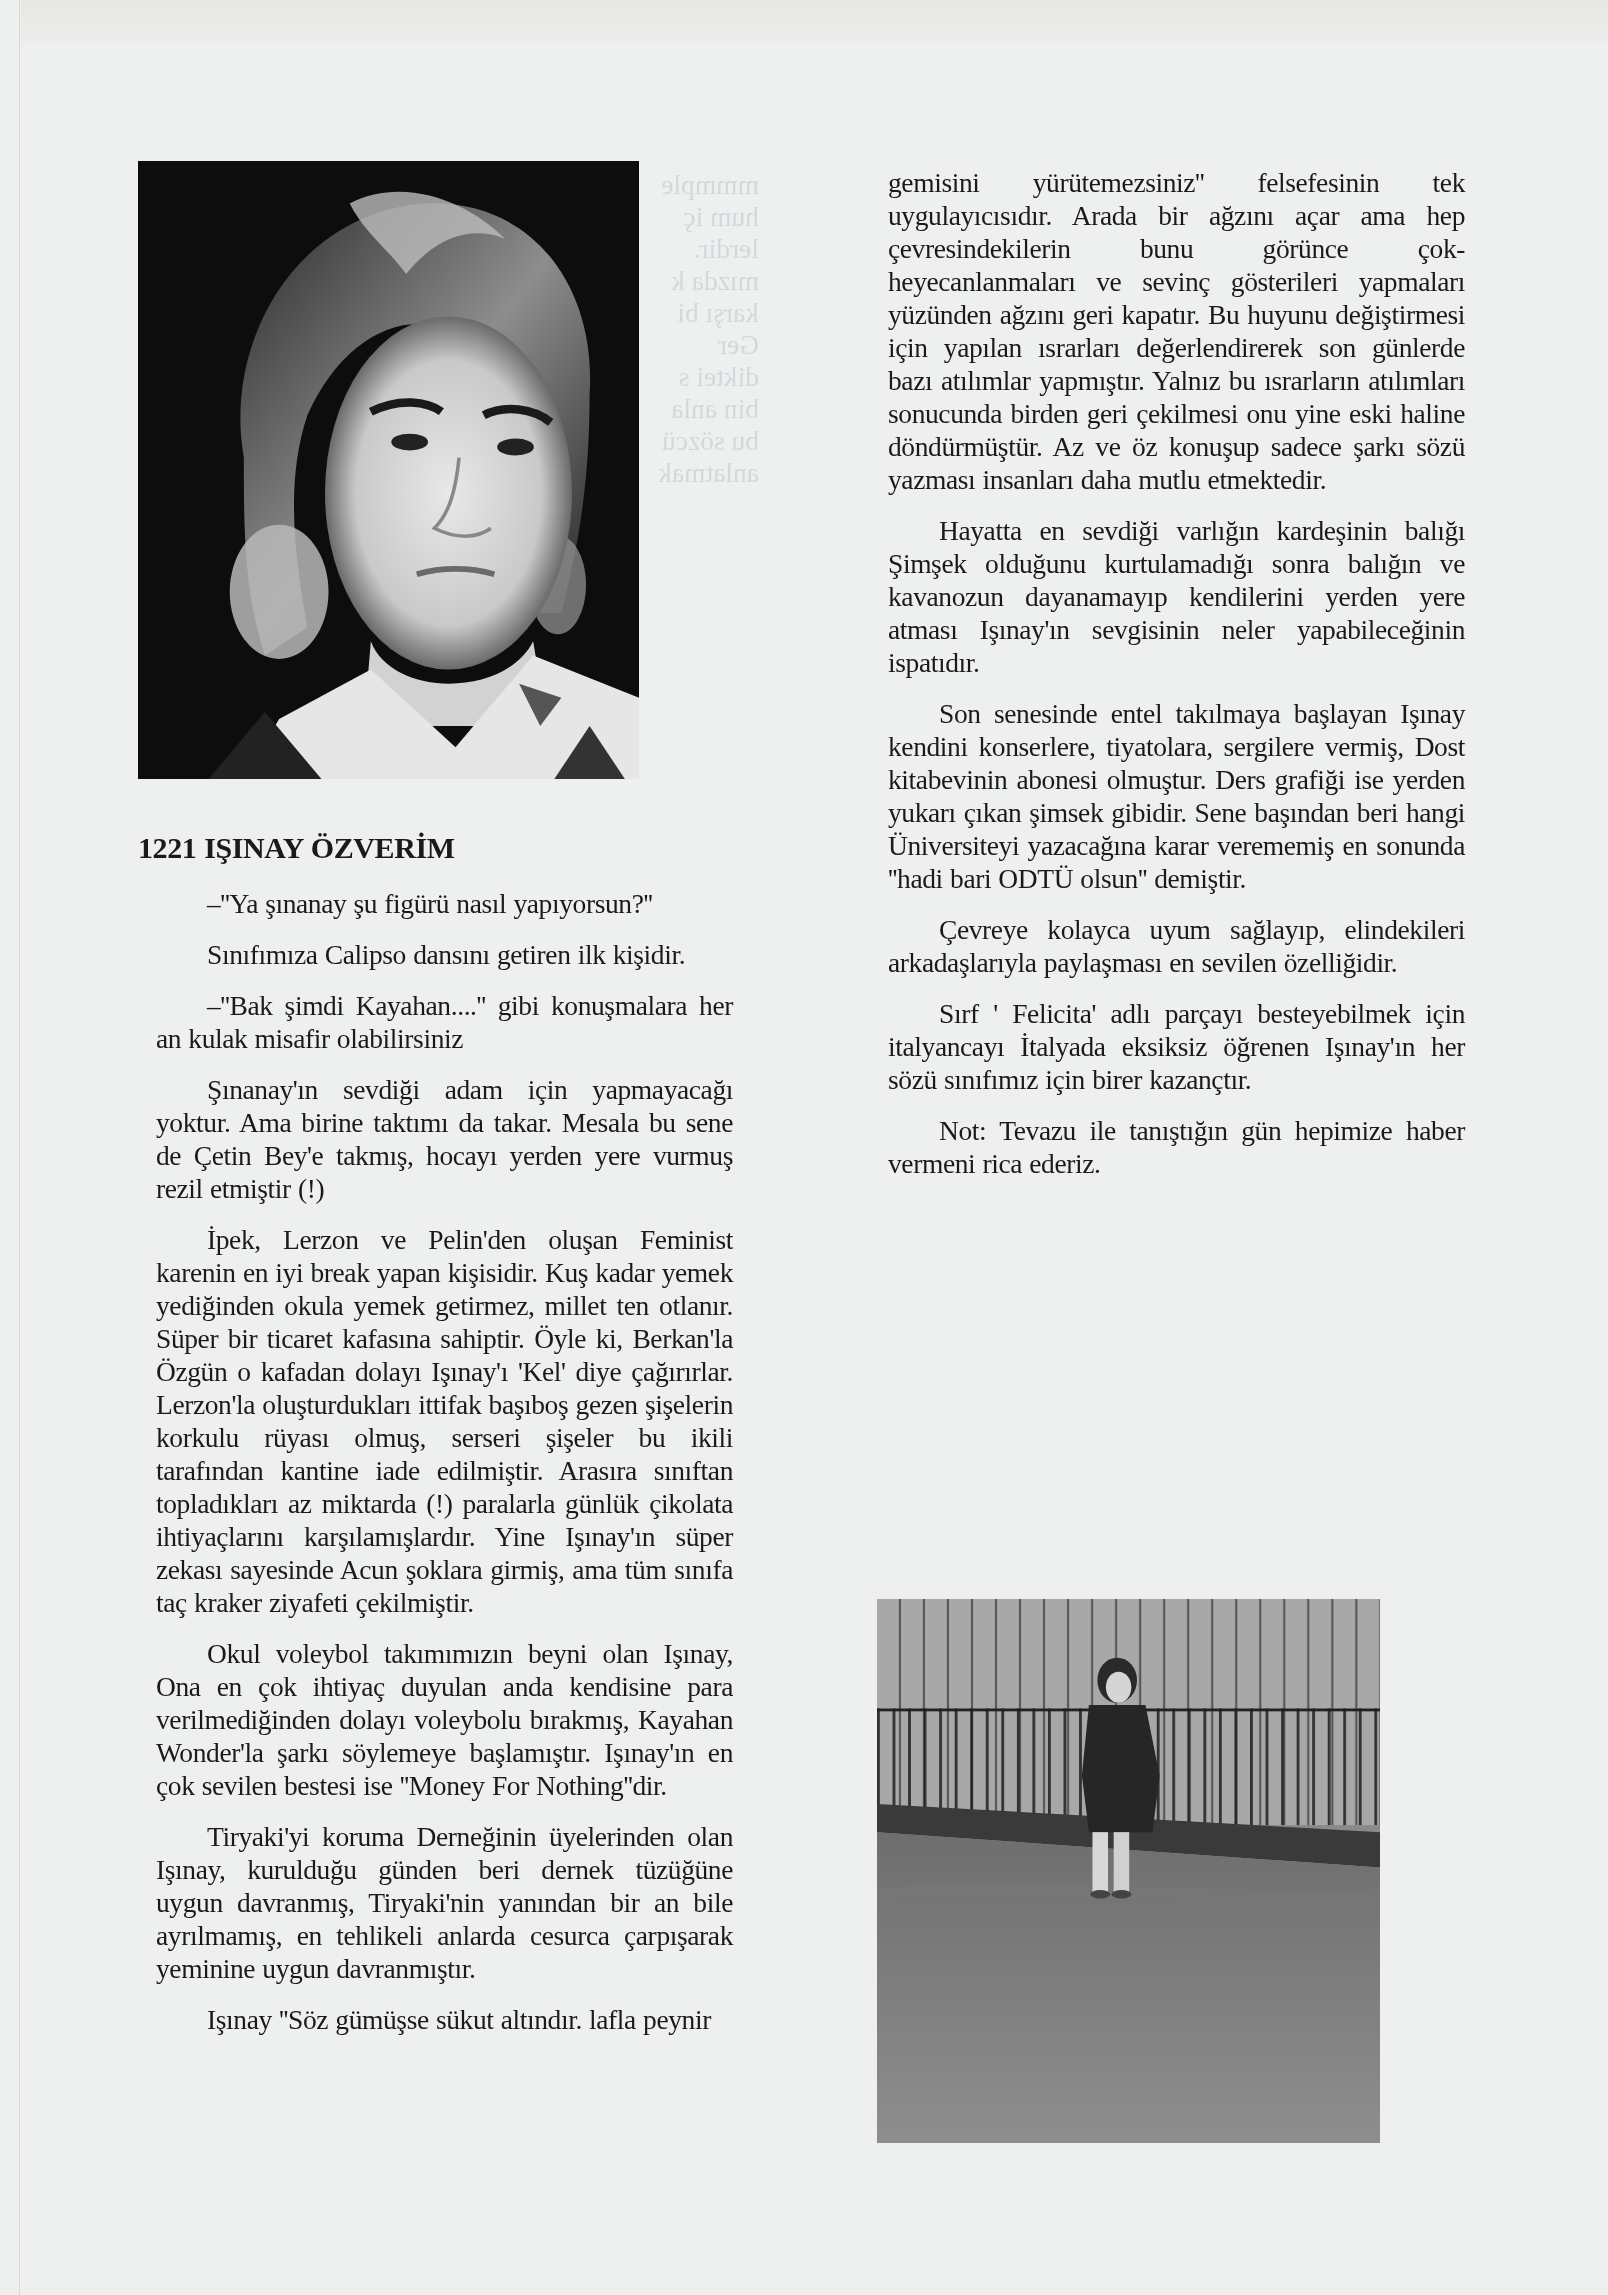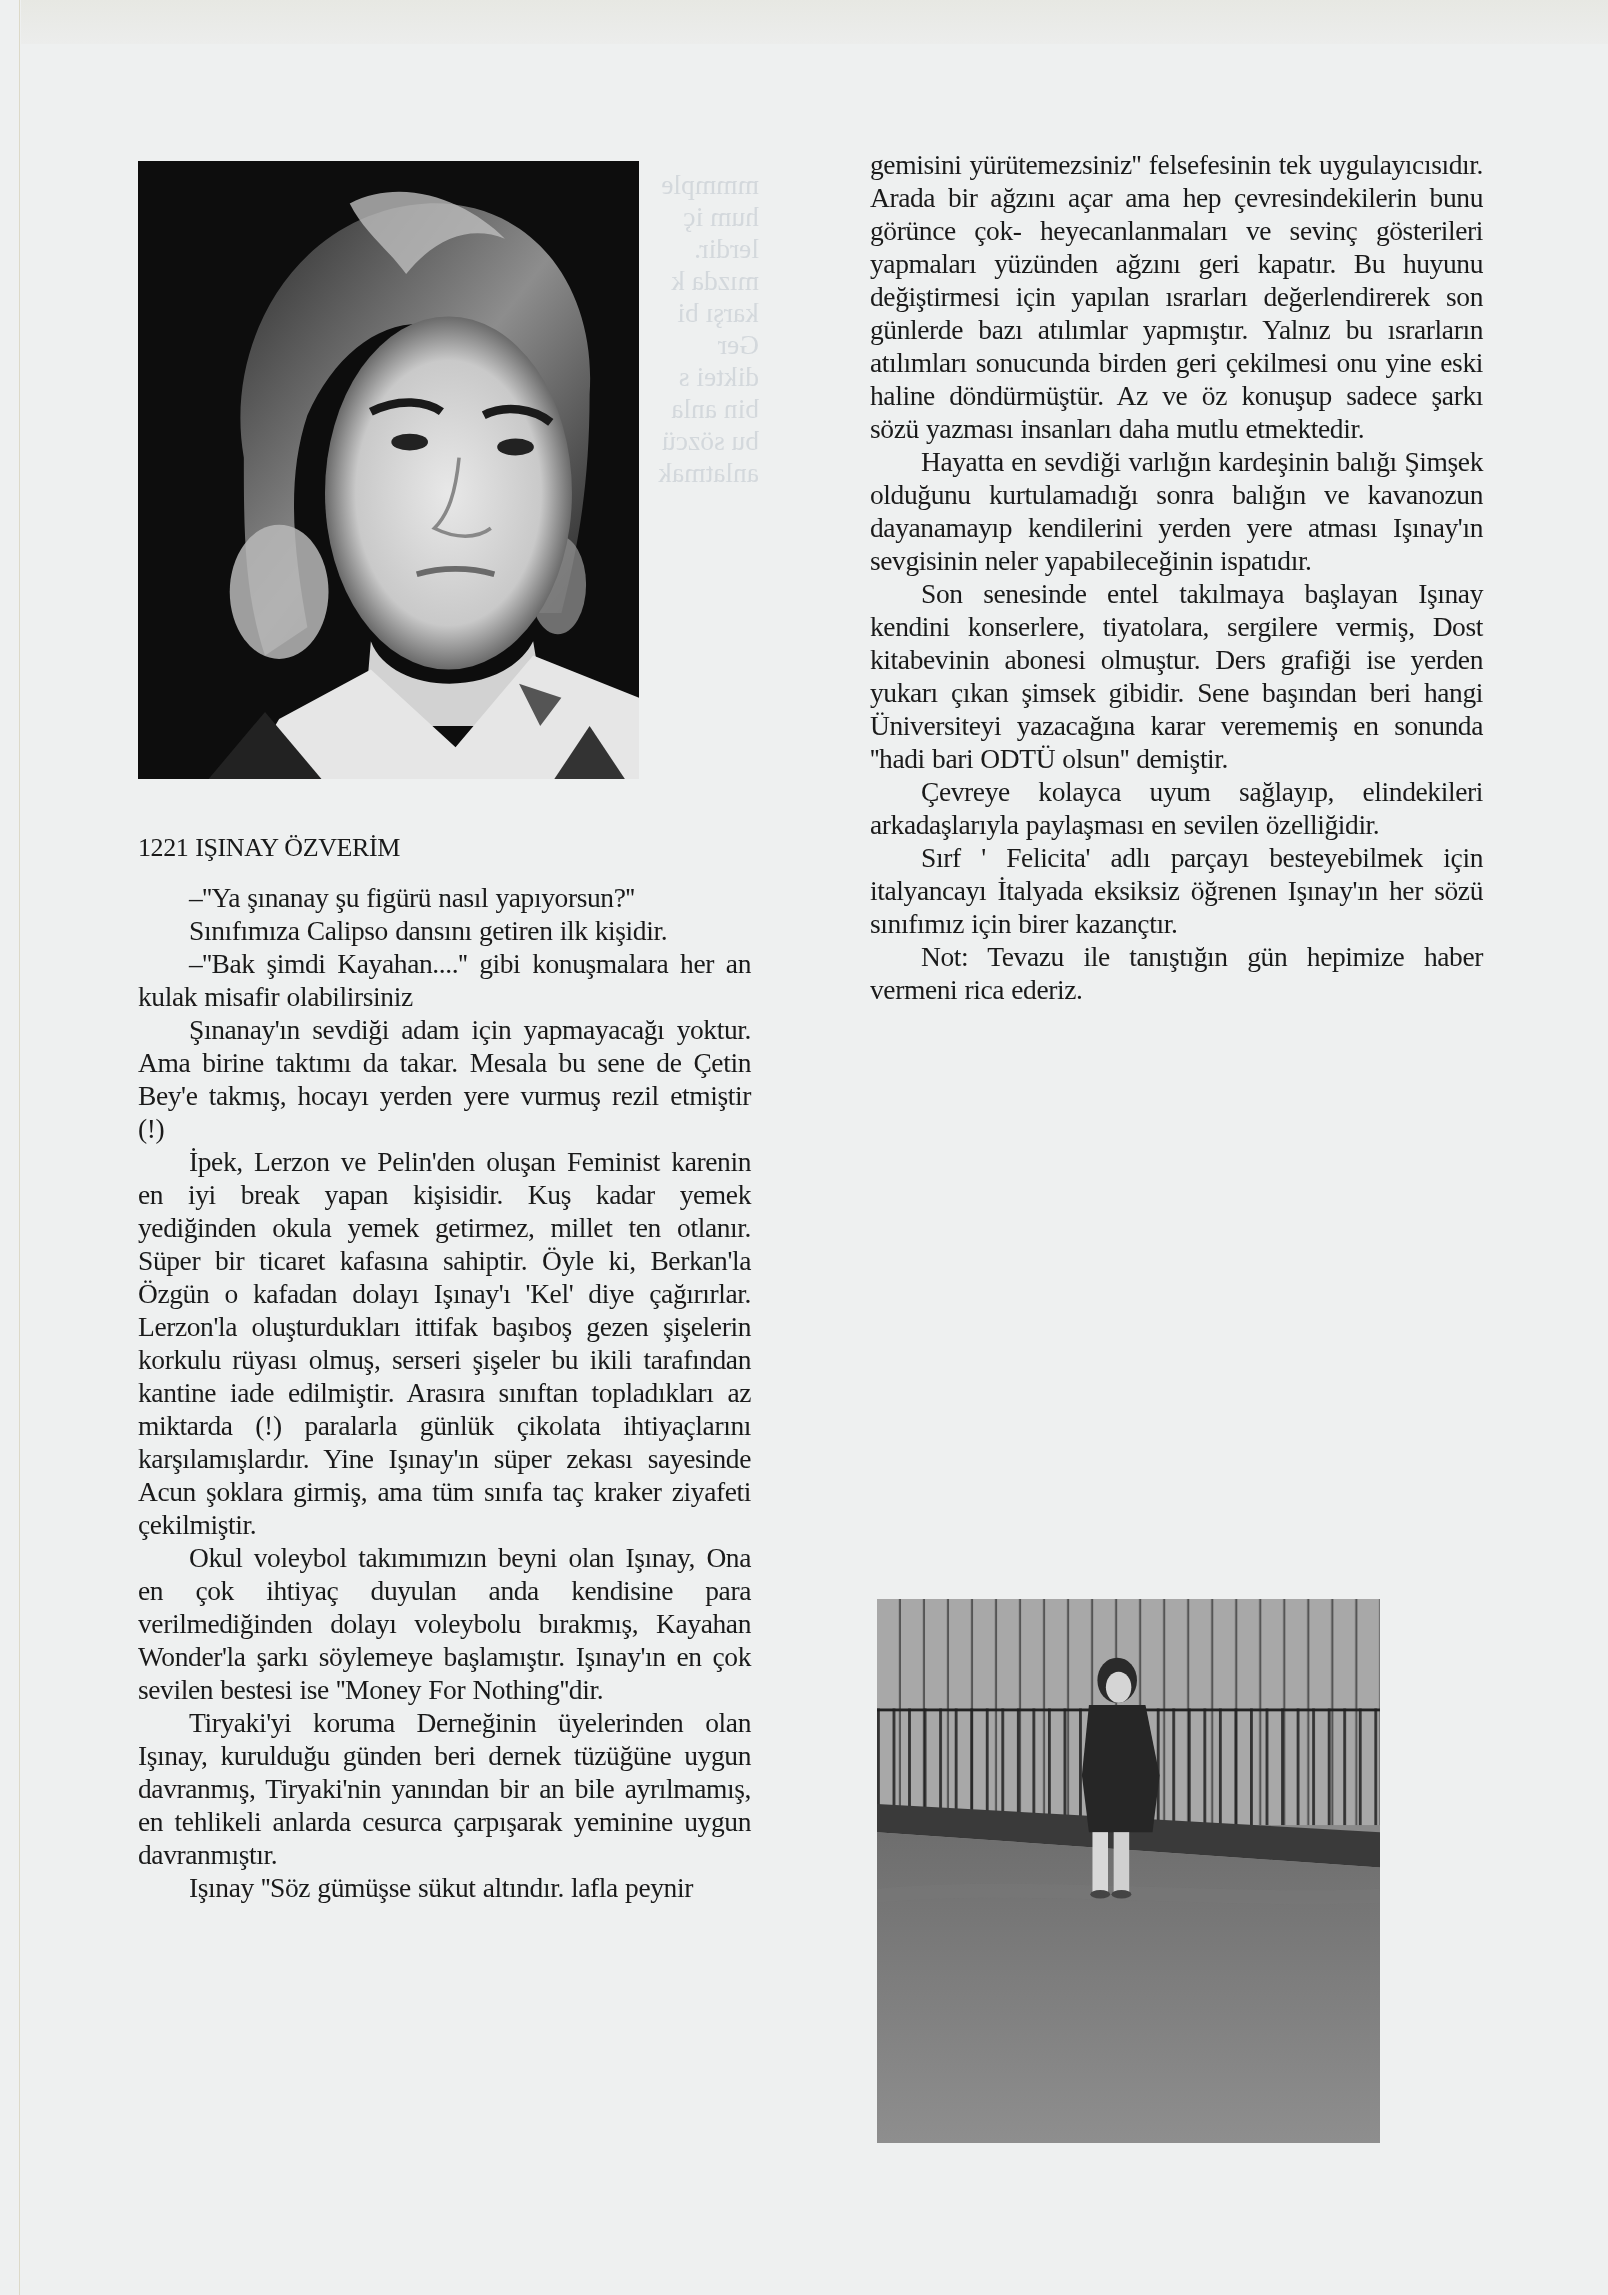--- a/index.html
+++ b/index.html
@@ -61,29 +61,29 @@
   }
   .col-left {
     left: 138px;
     top: 827px;
   }
   .col-right {
     left: 870px;
     top: 148px;
   }
   .heading {
-    font-size: 26px;
+    font-size: 30px;
     line-height: 42px;
     margin: 0 0 12px 0;
-    font-weight: normal;
+    font-weight: bold;
     letter-spacing: -0.4px;
     text-align: left;
   }
   .para {
-    margin: 0;
+    margin: 18px;
     text-indent: 51px;
   }
   .para.no-indent { text-indent: 0; }
   .bleed {
     position: absolute;
     color: rgba(120,130,150,0.22);
     font-size: 27.5px;
     line-height: 32px;
     transform: scaleX(-1);
     pointer-events: none;

